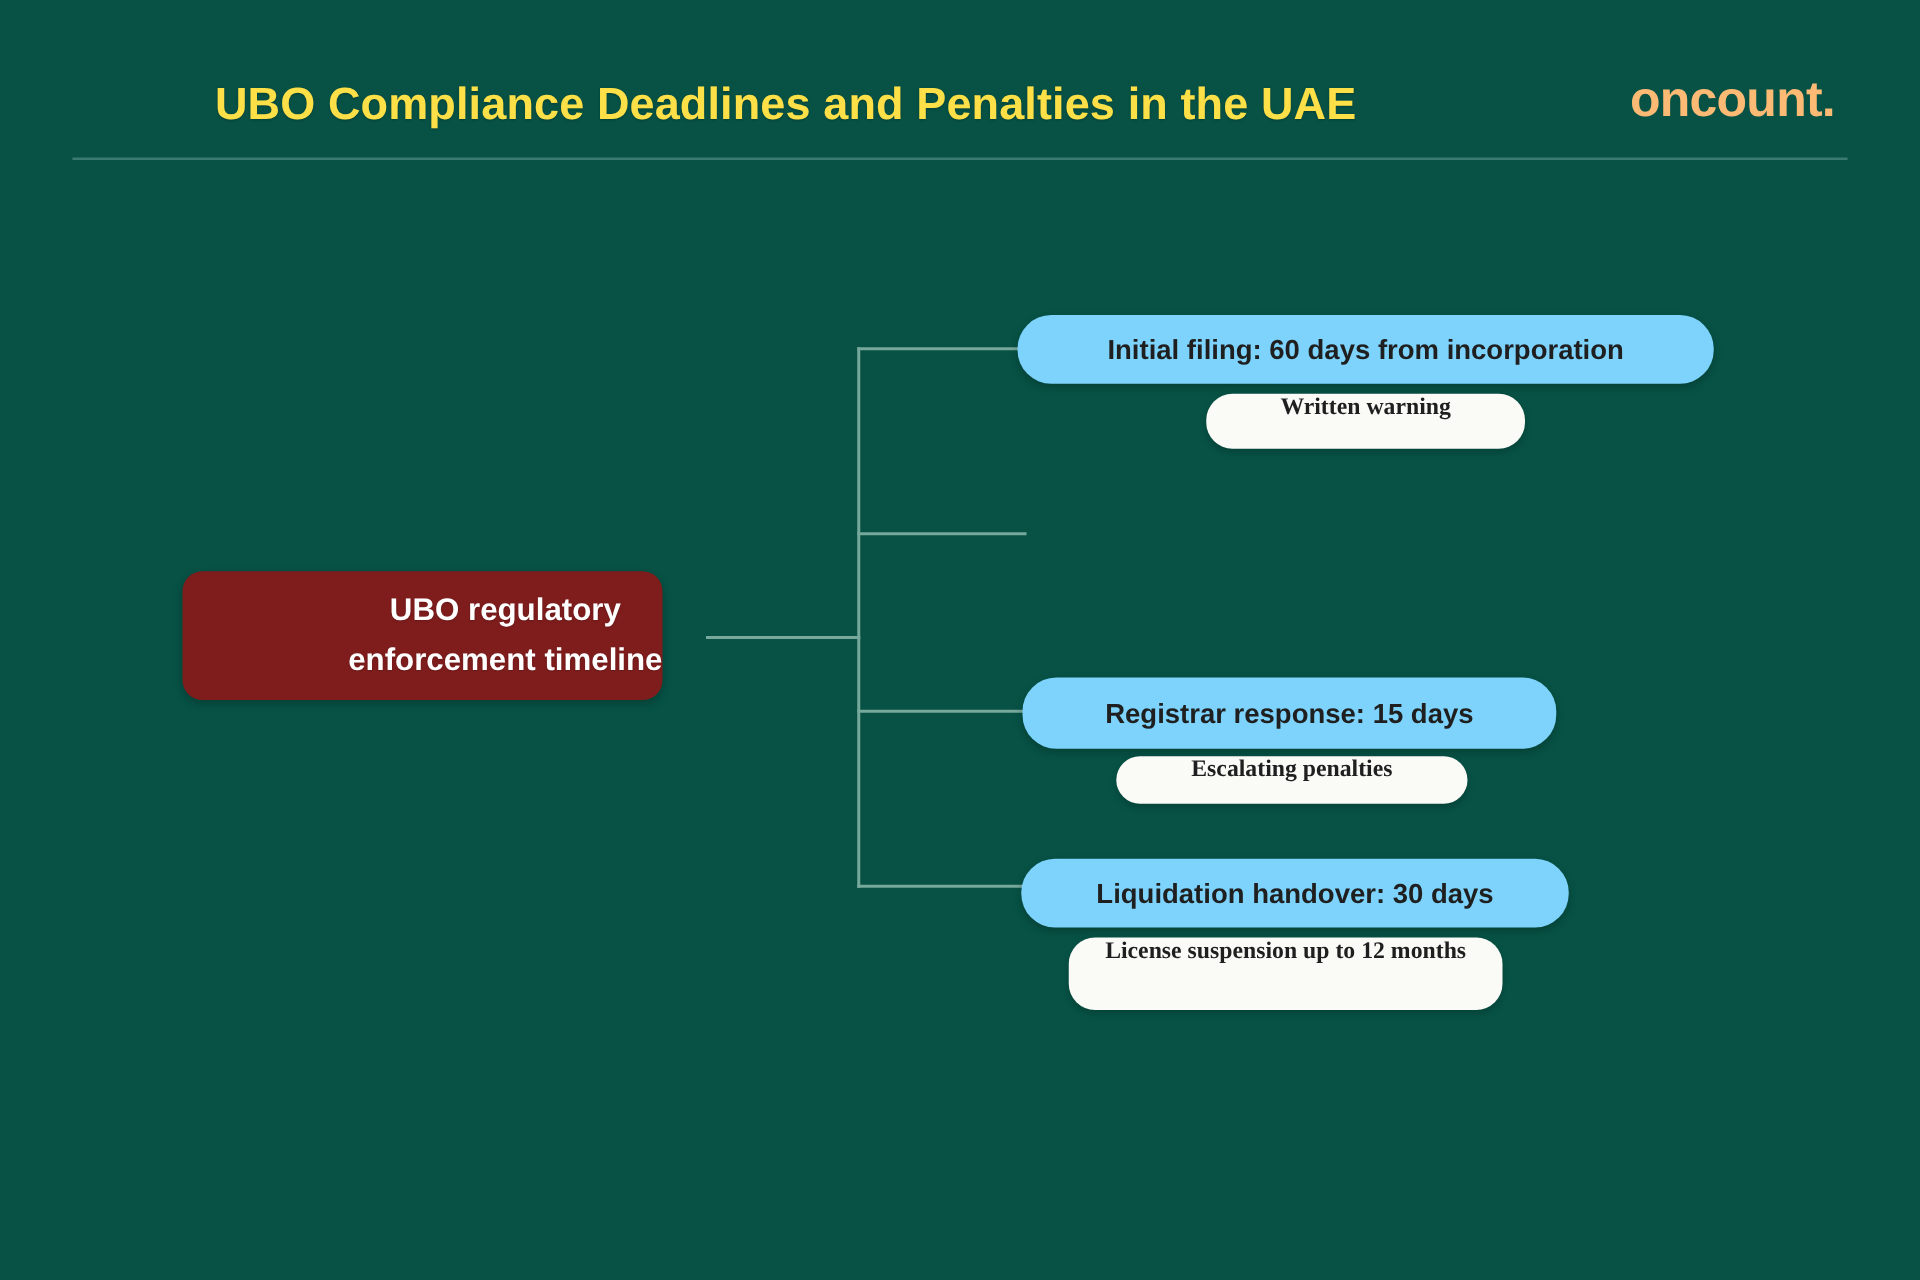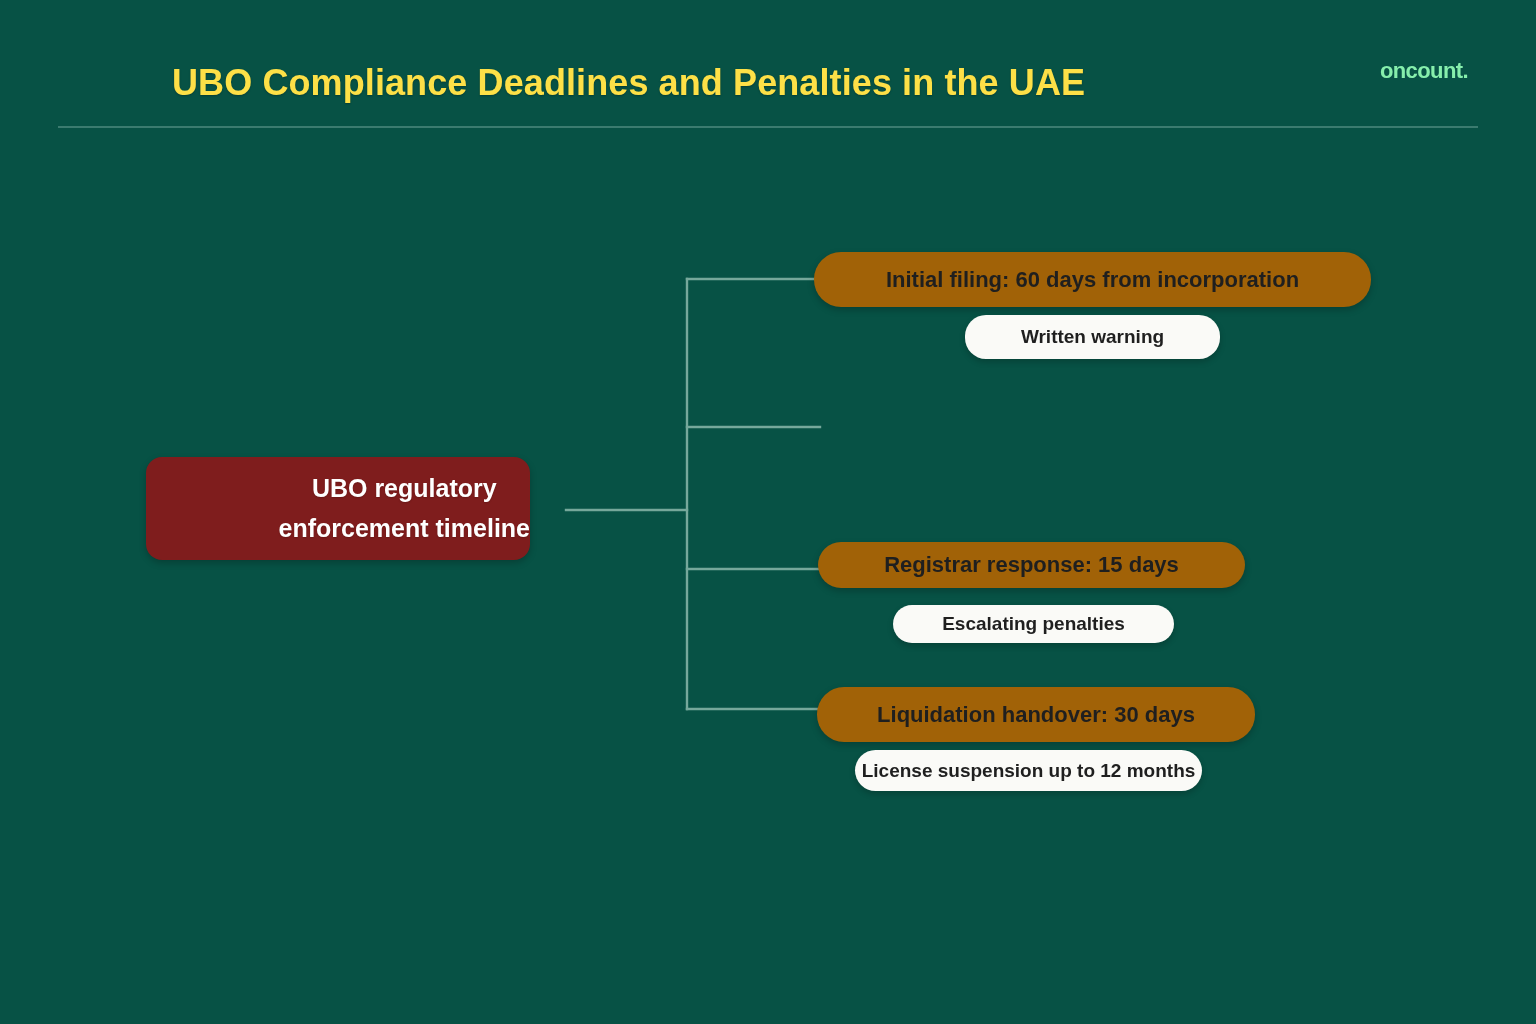--- a/index.html
+++ b/index.html
@@ -29,23 +29,23 @@
     font-weight: bold;
     color: #fde047;
     letter-spacing: 0.1px;
     white-space: nowrap;
     text-shadow: 0 1px 2px rgba(0,0,0,0.25);
   }
   #brand-logo {
     position: absolute;
     right: 68px;
     top: 58px;
-    font-size: 22px;
+    font-size: 40px;
     font-weight: bold;
-    color: #86efac;
+    color: #fdba74;
     letter-spacing: -0.6px;
     white-space: nowrap;
   }
   #header-divider {
     position: absolute;
     left: 58px;
     top: 126px;
     width: 1420px;
     height: 2px;
     background: #4e8a7d;
@@ -85,41 +85,42 @@
     font-size: 25px;
     font-weight: bold;
     line-height: 1.58;
     white-space: pre-line;
     text-shadow: 0 1px 2px rgba(0,0,0,0.18);
   }
 
   
   .branch-card {
     position: absolute;
-    background: #a16207;
+    background: #7dd3fc;
     border-radius: 27px;
     display: flex;
     align-items: center;
     justify-content: center;
     box-shadow: 0 3px 7px rgba(0,0,0,0.22);
   }
   .branch-label {
     color: #1f1f1f;
     font-size: 22px;
     font-weight: bold;
     white-space: nowrap;
   }
   .penalty-card {
     position: absolute;
     background: #FAFAF7;
     border-radius: 21px;
     display: flex;
-    align-items: center;
+    align-items: flex-start;
     justify-content: center;
     box-shadow: 0 3px 6px rgba(0,0,0,0.20);
+    font-family: Liberation Serif, serif;
   }
   .penalty-label {
     color: #1f1f1f;
     font-size: 19px;
     font-weight: bold;
     white-space: nowrap;
   }
 </style>
 </head>
 <body>
@@ -154,27 +155,27 @@
   </div>
 
   <div class="branch-card" style="left:814px; top:252px; width:557px; height:55px;">
     <span class="branch-label">Initial filing: 60 days from incorporation</span>
   </div>
   <div class="penalty-card" style="left:965px; top:315px; width:255px; height:44px;">
     <span class="penalty-label">Written warning</span>
   </div>
 
 
-  <div class="branch-card" style="left:818px; top:542px; width:427px; height:46px;">
+  <div class="branch-card" style="left:818px; top:542px; width:427px; height:57px;">
     <span class="branch-label">Registrar response: 15 days</span>
   </div>
   <div class="penalty-card" style="left:893px; top:605px; width:281px; height:38px;">
     <span class="penalty-label">Escalating penalties</span>
   </div>
 
   <div class="branch-card" style="left:817px; top:687px; width:438px; height:55px;">
     <span class="branch-label">Liquidation handover: 30 days</span>
   </div>
-  <div class="penalty-card" style="left:855px; top:750px; width:347px; height:41px;">
+  <div class="penalty-card" style="left:855px; top:750px; width:347px; height:58px;">
     <span class="penalty-label">License suspension up to 12 months</span>
   </div>
 
 </div>
 
 </body></html>

